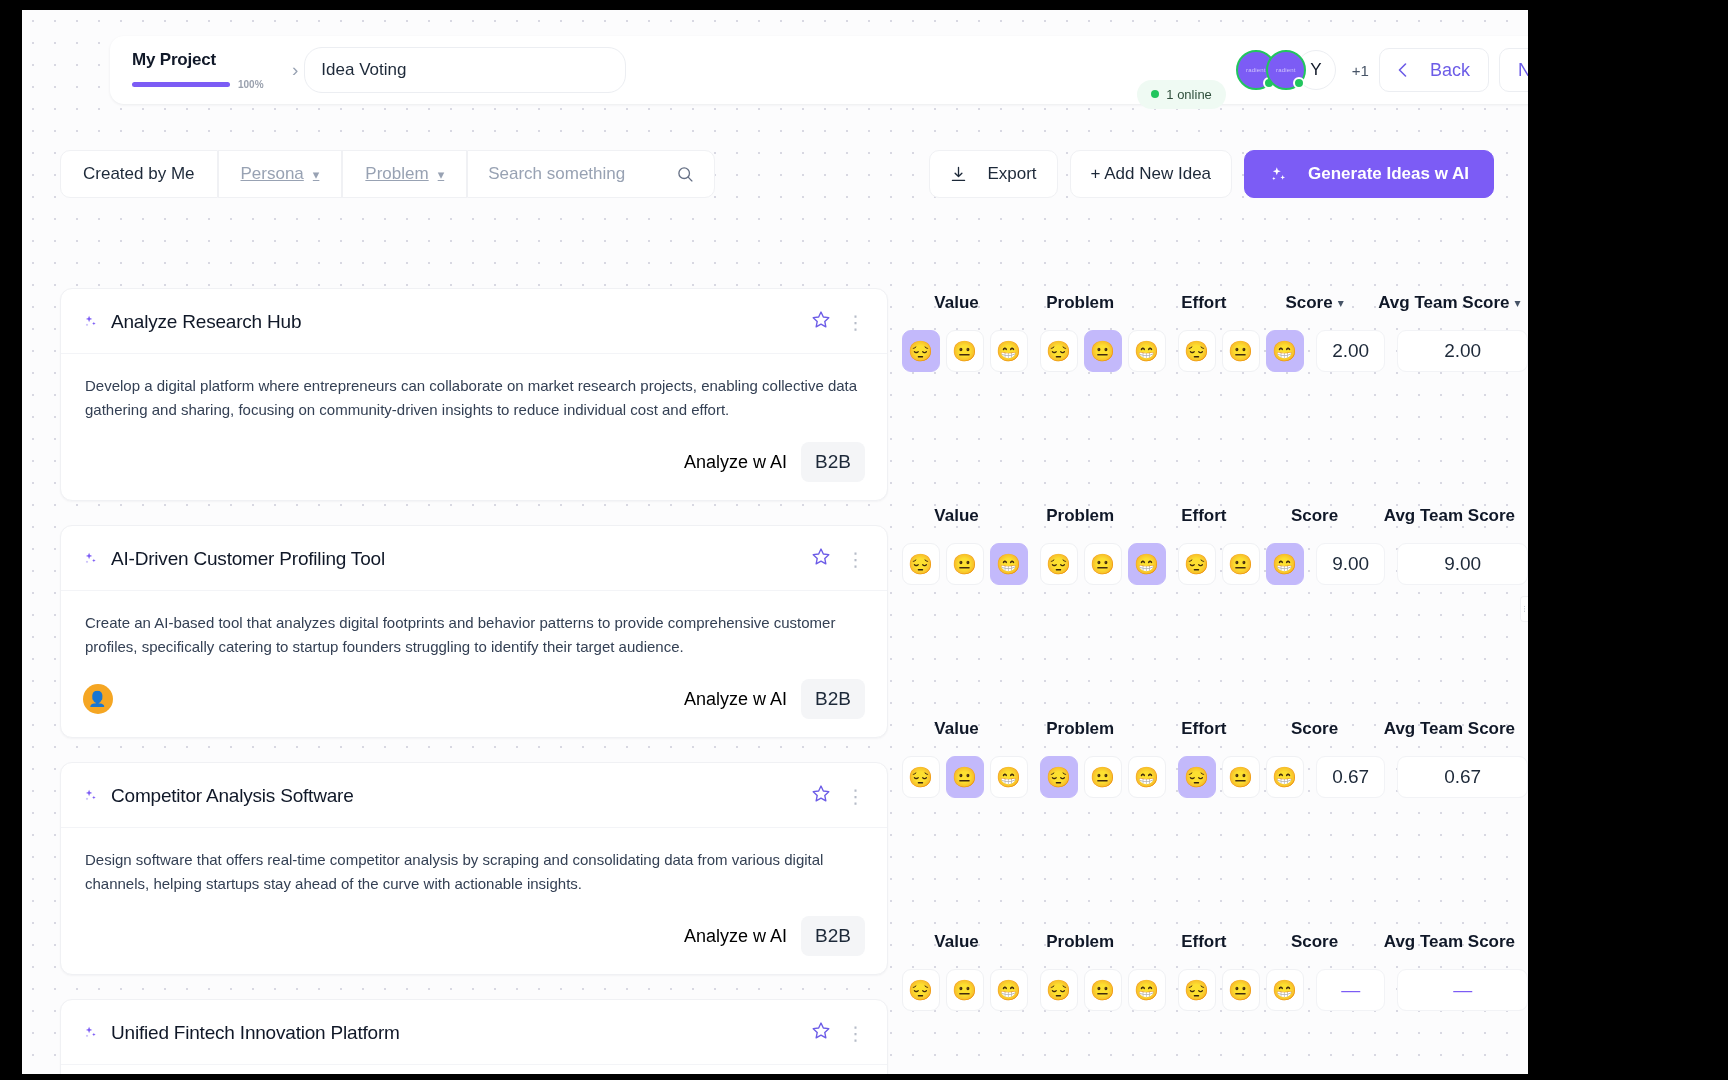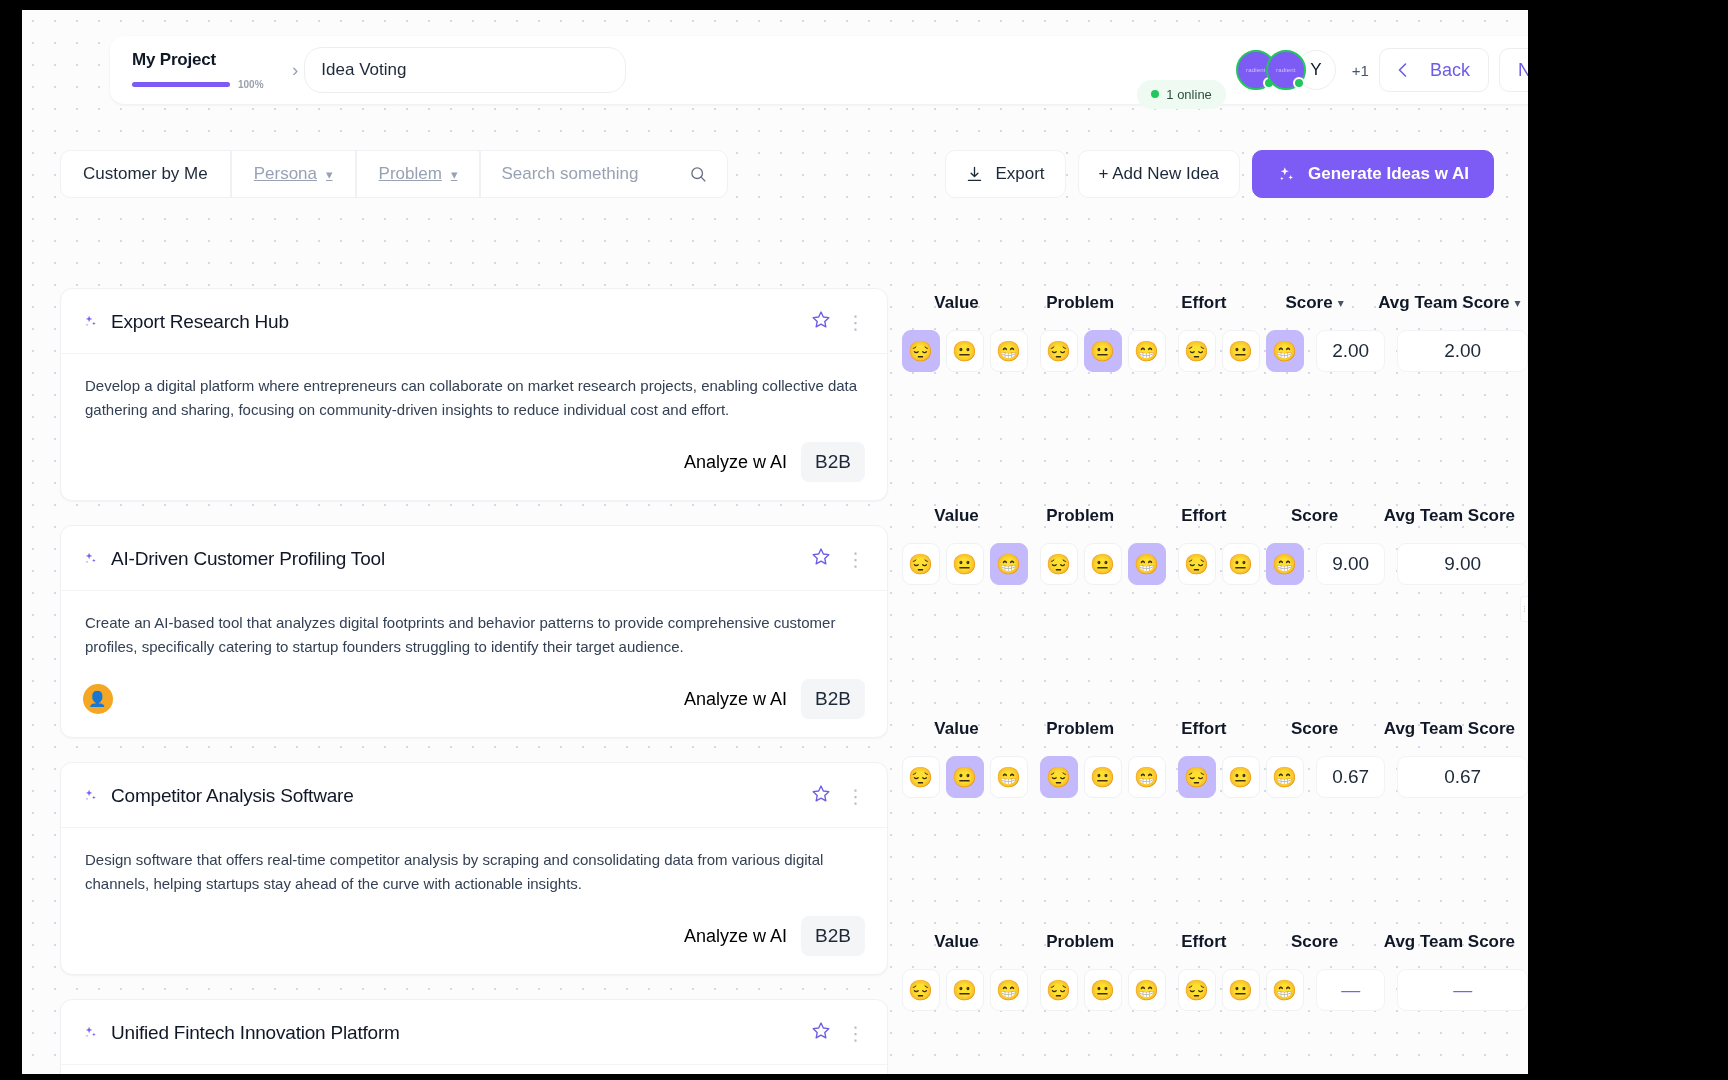--- a/index.html
+++ b/index.html
@@ -81,21 +81,21 @@
   .fpill .cv { font-size: 13px; color: #98a2b3; }
   .search-pill {
     height: 48px; background: #fff; border: 1px solid #f0f1f4; border-radius: 0 10px 10px 0;
     display: flex; align-items: center; padding: 0 20px; width: 248px;
     font-size: 17px; color: #98a2b3; gap: 10px;
   }
   .search-pill .sx { margin-left: auto; }
   .actions { position: absolute; right: 34px; top: 140px; display: flex; align-items: center; gap: 12px; }
   .abtn {
     height: 48px; padding: 0 20px; background: #fff; border: 1px solid #f0f1f4;
-    border-radius: 10px; display: flex; align-items: center; gap: 12px;
+    border-radius: 10px; display: flex; align-items: center; gap: 20px;
     font-size: 17px; color: #1d2939;
   }
   .abtn.primary { background: #7c5cf5; color: #fff; border-color: #7c5cf5; font-weight: 600; padding: 0 24px; }
 
   
   .cards { position: absolute; left: 38px; top: 278px; width: 828px; }
   .card {
     background: #fff; border: 1px solid #f0f1f4; border-radius: 12px;
     box-shadow: 0 1px 2px rgba(16,24,40,.04); margin-bottom: 24px;
   }
@@ -195,21 +195,21 @@
         <span>Next</span>
         <svg width="9" height="14" viewBox="0 0 9 14">
             <path d="M1.5 1l6 6-6 6" stroke="#6c5ce7" stroke-width="1.6" fill="none" stroke-linecap="round" stroke-linejoin="round"></path>
           </svg>
       </div>
     </div>
   </div>
 
   <div class="filterbar">
     <div class="fpill first">
-      <span>Customer by Me</span>
+      <span>Created by Me</span>
     </div>
     <div class="fpill muted">
       <span>Persona</span>
       <span class="cv">▾</span>
     </div>
     <div class="fpill muted">
       <span>Problem</span>
       <span class="cv">▾</span>
     </div>
     <div class="search-pill">
@@ -244,21 +244,21 @@
   <div class="cards" id="cards">
       <div class="card">
         <div class="card-head">
           <span class="sparkle">
             <svg width="16" height="16" viewBox="0 0 20 20">
               <path d="M7.6 2.2l1.1 2.9 2.9 1.1-2.9 1.1L7.6 10.2 6.5 7.3 3.6 6.2l2.9-1.1z" fill="#7c5cf5"></path>
               <path d="M13.6 9.6l.62 1.65 1.65.62-1.65.62-.62 1.65-.62-1.65-1.65-.62 1.65-.62z" fill="#7c5cf5"></path>
               <path d="M5.0 12.0l.45 1.2 1.2.45-1.2.45-.45 1.2-.45-1.2-1.2-.45 1.2-.45z" fill="#a596f7"></path>
             </svg>
           </span>
-          <span class="card-title">Export Research Hub</span>
+          <span class="card-title">Analyze Research Hub</span>
           <span class="card-head-actions">
             <span><svg width="22" height="22" viewBox="0 0 24 24">
                 <path d="M12 3.3l2.55 5.45 5.95.73-4.38 4.1 1.15 5.9L12 16.6l-5.27 2.88 1.15-5.9-4.38-4.1 5.95-.73z" fill="none" stroke="#6c5ce7" stroke-width="1.5" stroke-linejoin="round"></path>
               </svg></span>
             <span class="kebab">⋮</span>
           </span>
         </div>
         <div class="card-body">
           <div class="card-desc">Develop a digital platform where entrepreneurs can collaborate on market research projects, enabling collective data gathering and sharing, focusing on community-driven insights to reduce individual cost and effort.</div>
         </div>

